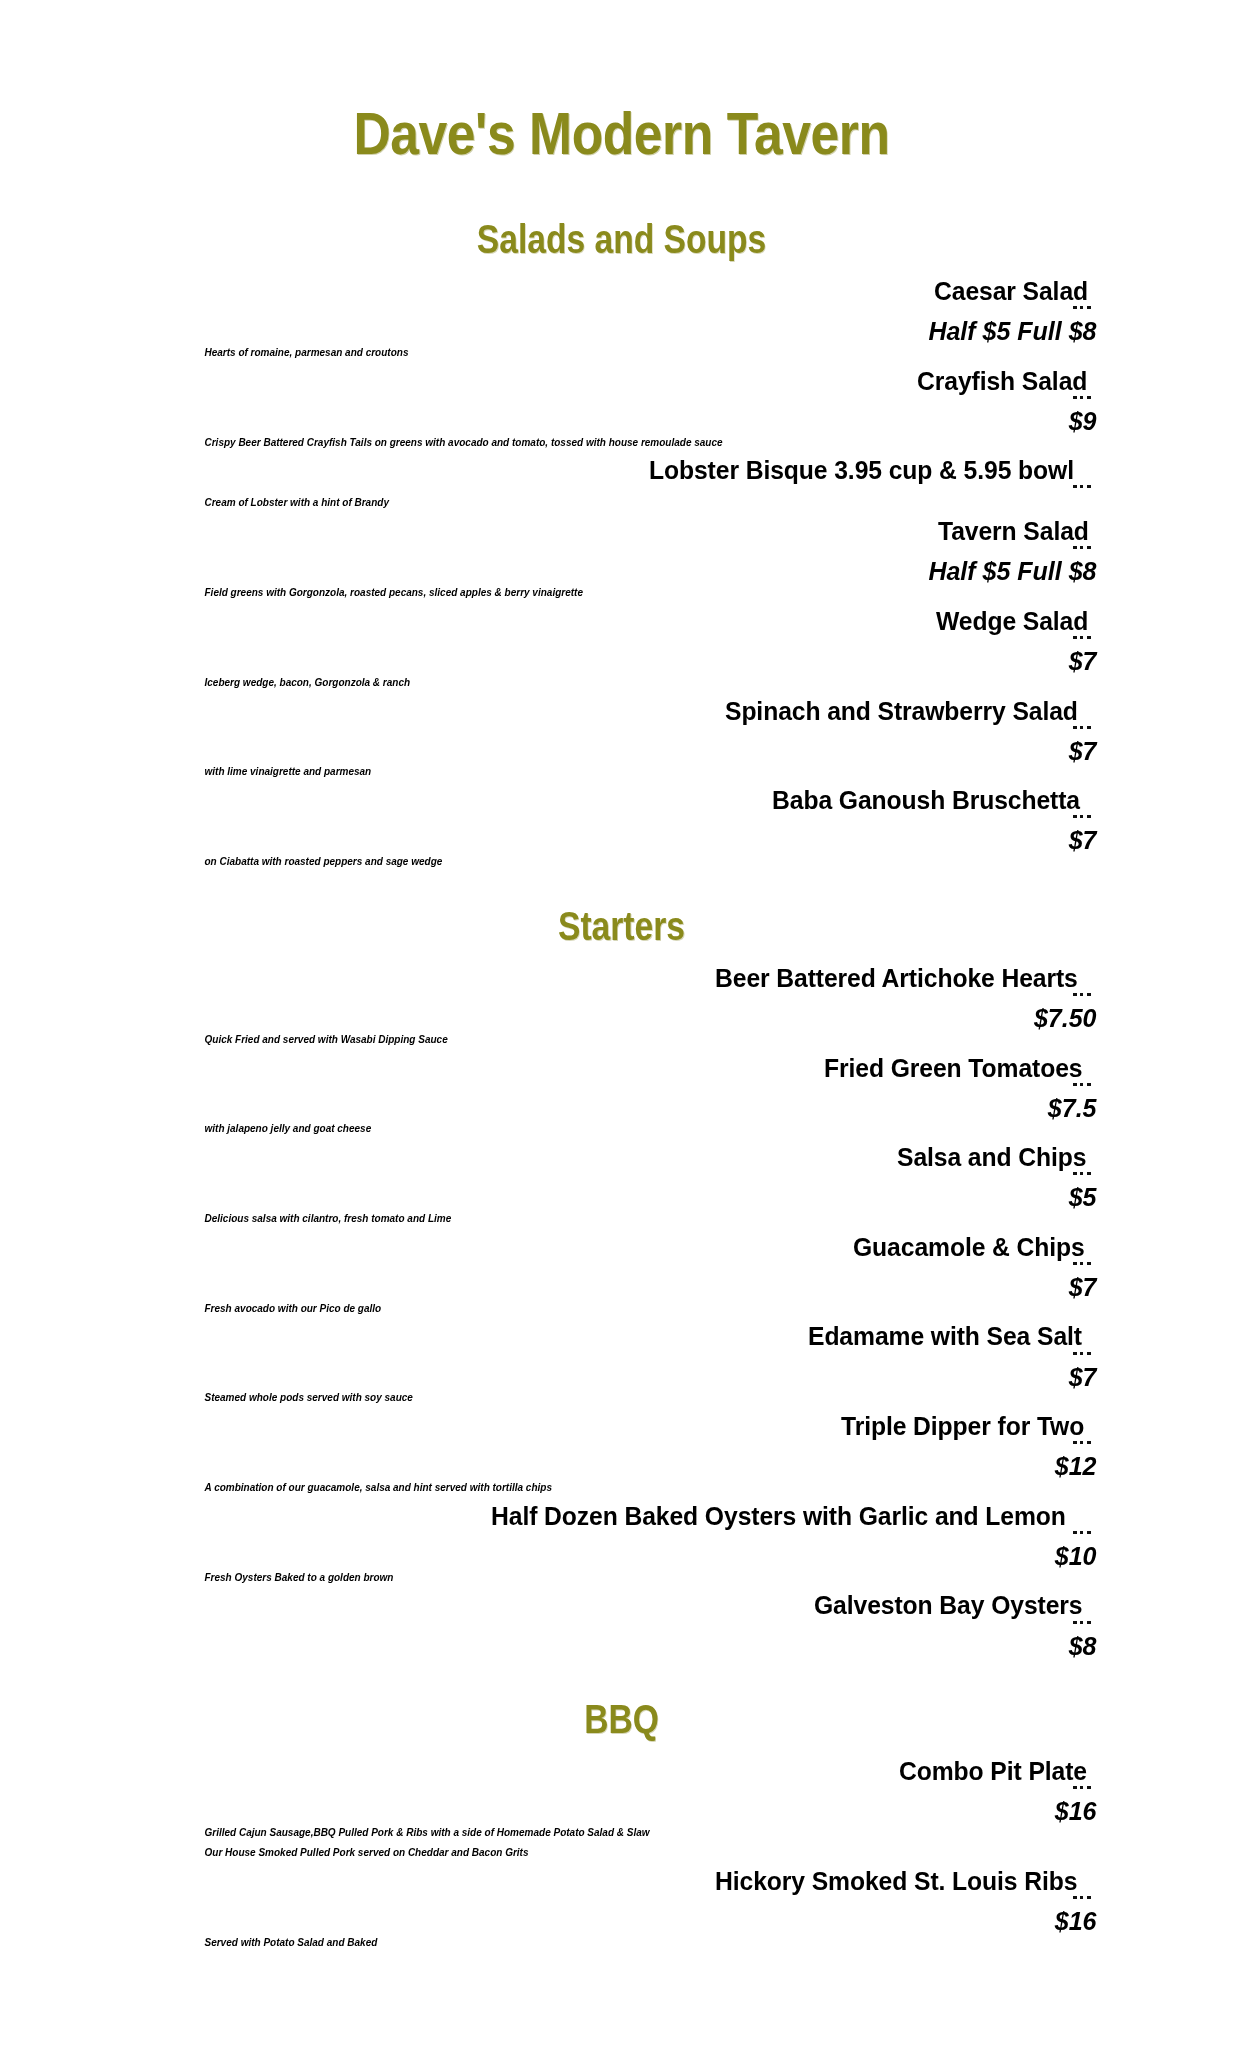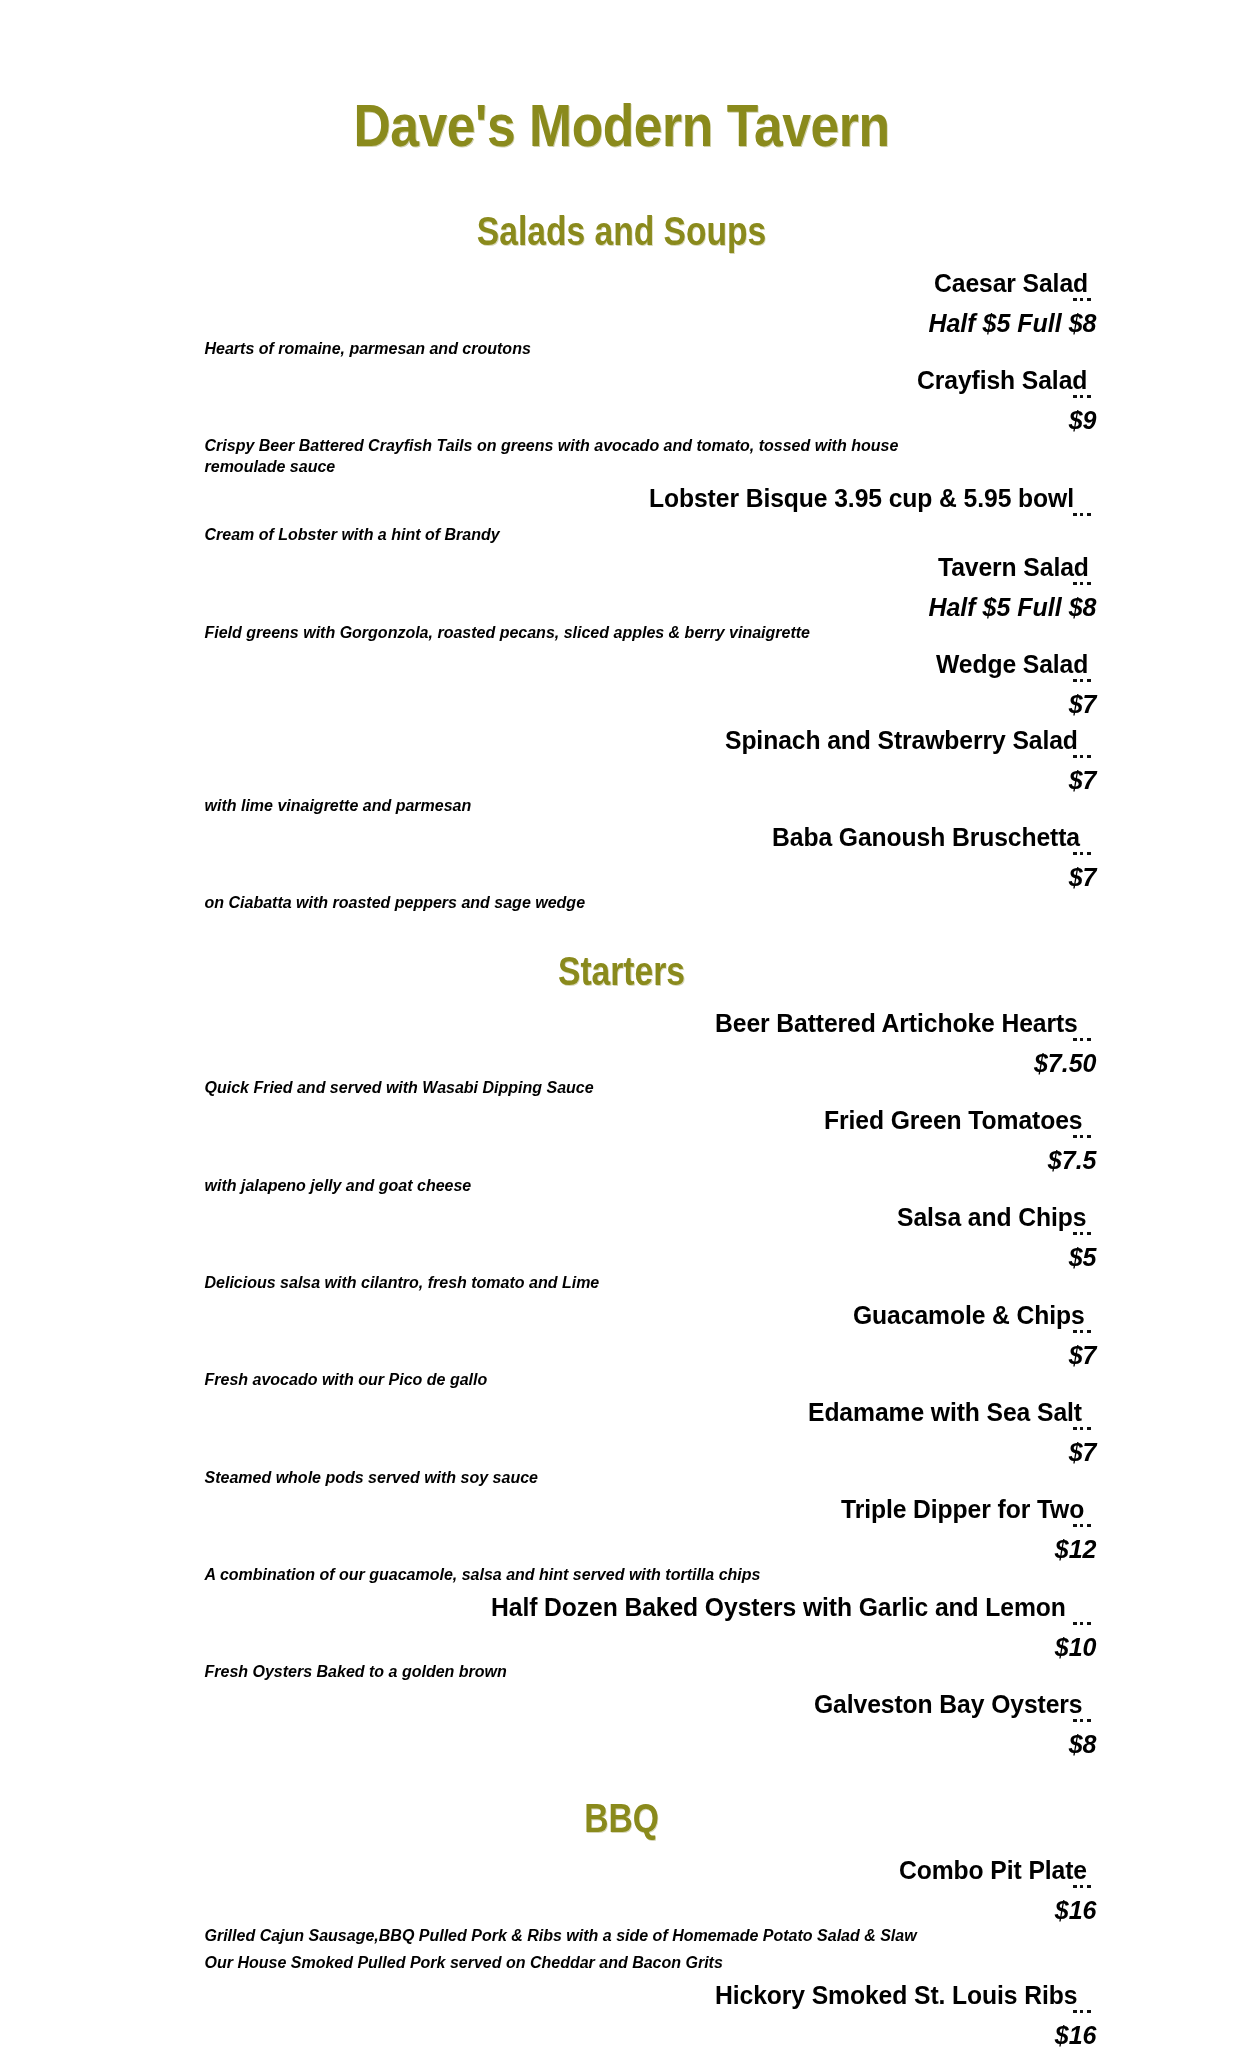--- a/index.html
+++ b/index.html
@@ -13,21 +13,21 @@
     font-family: "Liberation Sans", "DejaVu Sans", sans-serif;
     color: #000000;
     overflow: hidden;
   }
   .page {
     position: relative;
     width: 1243px;
     height: 2048px;
     background: #ffffff;
     box-sizing: border-box;
-    padding: 8px;
+    padding: 16px;
   }
 
   
   .restaurant-title {
     text-align: center;
     color: #8a8a1c;
     font-family: "Liberation Sans Narrow", "Liberation Sans", sans-serif;
     font-weight: bold;
     font-size: 60px;
     letter-spacing: -0.5px;
@@ -101,21 +101,21 @@
     text-align: right;
     padding-left: 6px;
     line-height: 1.15;
   }
   .price-wide { min-width: 176px; }
   .price-narrow { min-width: 70px; }
   .item-desc {
     font-family: "Liberation Sans Narrow", "Liberation Sans", sans-serif;
     font-weight: bold;
     font-style: italic;
-    font-size: 16px;
+    font-size: 10px;
     line-height: 1.28;
     margin: 1px 0 0 44px;
     max-width: 740px;
   }
 </style>
 </head>
 <body>
 
 <div class="page">
 
@@ -159,20 +159,21 @@
       </div>
       <div class="item-desc">Field greens with Gorgonzola, roasted pecans, sliced apples &amp; berry vinaigrette</div>
     </div>
 
     <div class="menu-item">
       <div class="item-line">
         <span class="item-name">Wedge Salad</span>
         <span class="dots"></span>
         <span class="item-price price-narrow">$7</span>
       </div>
+      <div class="item-desc">Iceberg wedge, bacon, Gorgonzola  &amp; ranch</div>
     </div>
 
     <div class="menu-item">
       <div class="item-line">
         <span class="item-name">Spinach and Strawberry Salad</span>
         <span class="dots"></span>
         <span class="item-price price-narrow">$7</span>
       </div>
       <div class="item-desc">with lime vinaigrette and parmesan</div>
     </div>

